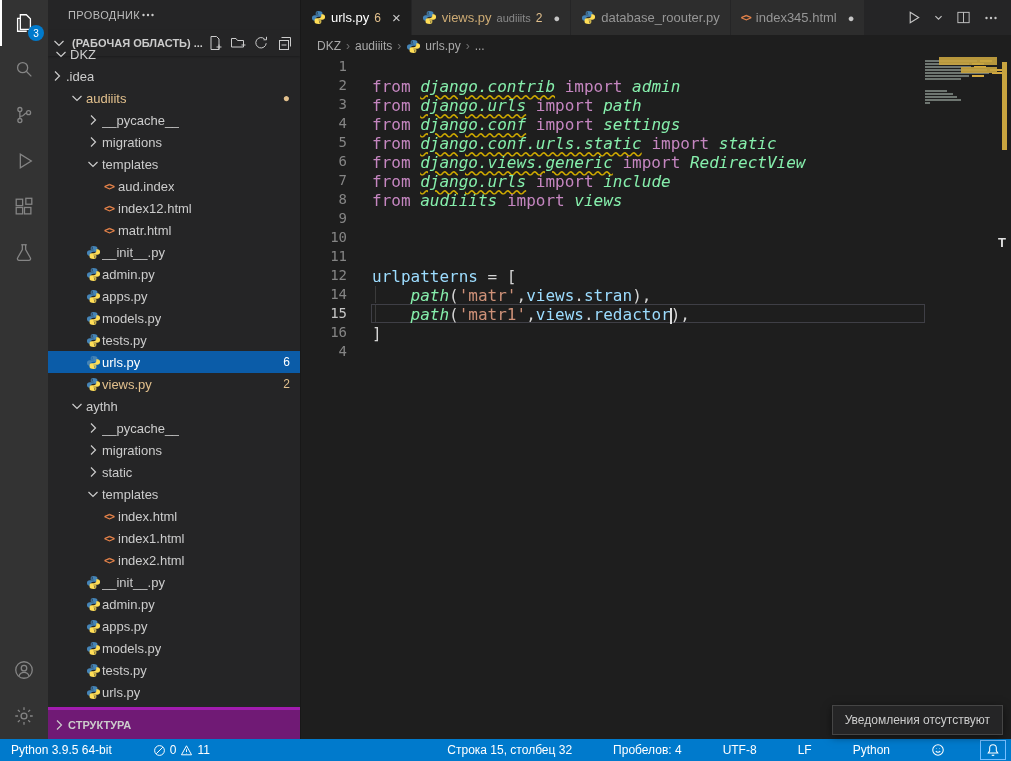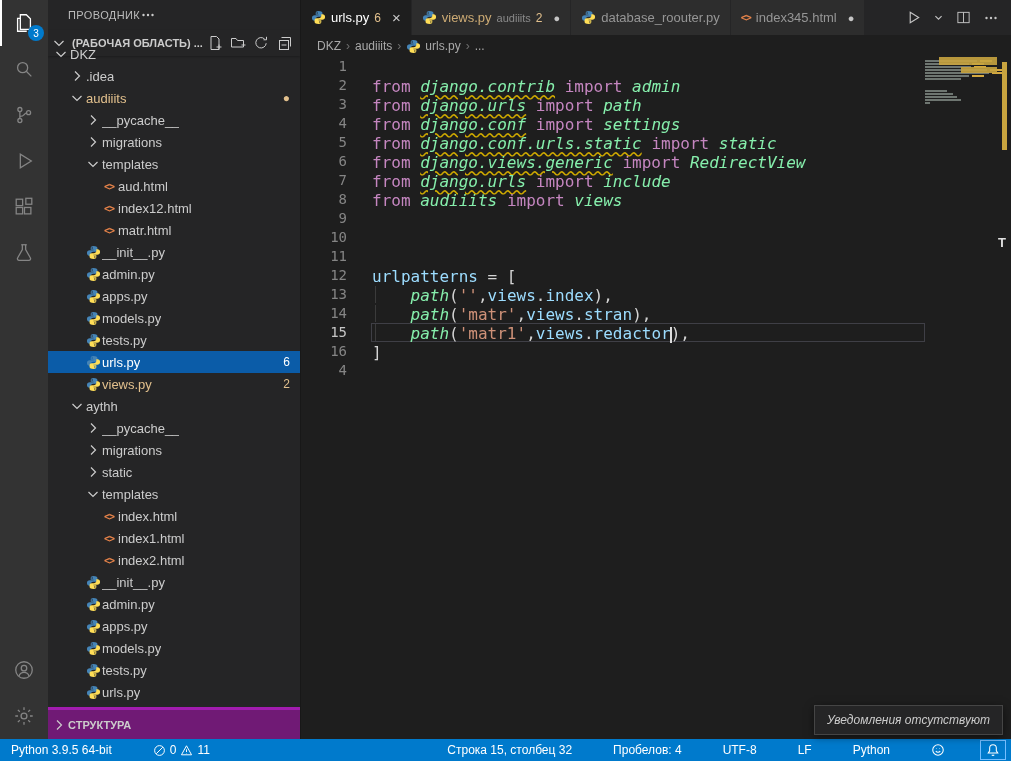--- a/index.html
+++ b/index.html
@@ -72,21 +72,21 @@
 .ruler-warn { position:absolute; top:5px; right:4px; width:5px; height:88px; background:#c8a43f; }
 .ruler-artifact { position:absolute; top:178px; left:1px; color:#e0e0e0; font-family:"Liberation Sans", sans-serif; font-size:13px; font-weight:bold; }
 
 
 .statusbar { height:22px; flex:none; background:#007acc; display:flex; align-items:center; color:#ffffff; font-size:12px; padding:0 4px; }
 .sb-group { display:flex; align-items:center; height:100%;gap:27px; }
 .sb-right { margin-left:auto; }
 .sb-item { display:flex; align-items:center; gap:4px; padding:0 7px; height:100%; cursor:pointer; white-space:nowrap; }
 .sb-item.bell-focus { outline:1px solid #75beff; outline-offset:-2px; }
 
-.toast { position:absolute; right:8px; bottom:26px; background:#252526; border:1px solid #454545; color:#cccccc; font-size:12px; padding:7px 12px; box-shadow:0 2px 8px rgba(0,0,0,.5); z-index:20;font-style:italic; }
+.toast { position:absolute; right:8px; bottom:26px; background:#252526; border:1px solid #454545; color:#cccccc; font-size:12px; padding:7px 12px; box-shadow:0 2px 8px rgba(0,0,0,.5); z-index:20; }
 </style>
 </head>
 <body>
 
 <div class="app">
   <div class="main">
 
     <nav class="activitybar">
       <div id="ab-top">
           <div class="ab-item active">
@@ -212,21 +212,21 @@
       </div>
       <div class="tree" id="tree">
           <div class="row" style="padding-left: 4px;">
             <span class="twisty">
               <svg width="16" height="16" viewBox="0 0 16 16" fill="none" stroke="currentColor" stroke-width="1.2">
                 <path d="M3.5 6l4.5 4.5L12.5 6"></path>
               </svg>
             </span>
             <span class="label">DKZ</span>
           </div>
-          <div class="row" style="padding-left: 20px;">
+          <div class="row" style="">
             <span class="twisty">
               <svg width="16" height="16" viewBox="0 0 16 16" fill="none" stroke="currentColor" stroke-width="1.2">
                 <path d="M6 3.5L10.5 8L6 12.5"></path>
               </svg>
             </span>
             <span class="label">.idea</span>
           </div>
           <div class="row" style="padding-left: 20px;">
             <span class="twisty">
               <svg width="16" height="16" viewBox="0 0 16 16" fill="none" stroke="currentColor" stroke-width="1.2">
@@ -257,21 +257,21 @@
               <svg width="16" height="16" viewBox="0 0 16 16" fill="none" stroke="currentColor" stroke-width="1.2">
                 <path d="M3.5 6l4.5 4.5L12.5 6"></path>
               </svg>
             </span>
             <span class="label">templates</span>
           </div>
           <div class="row" style="padding-left: 52px;">
             <span class="file-icon">
               <span class="html-glyph">&lt;&gt;</span>
             </span>
-            <span class="label">aud.html</span>
+            <span class="label">aud.index</span>
           </div>
           <div class="row" style="padding-left: 52px;">
             <span class="file-icon">
               <span class="html-glyph">&lt;&gt;</span>
             </span>
             <span class="label">index12.html</span>
           </div>
           <div class="row" style="padding-left: 52px;">
             <span class="file-icon">
               <span class="html-glyph">&lt;&gt;</span>
@@ -574,21 +574,20 @@
             <div class="code-line"><span class="ln">3</span><span class="lc"><span class="k">from </span><span class="t wavy">django.urls</span><span class="p"> </span><span class="k">import</span><span class="p"> </span><span class="t">path</span></span></div>
             <div class="code-line"><span class="ln">4</span><span class="lc"><span class="k">from </span><span class="t wavy">django.conf</span><span class="p"> </span><span class="k">import</span><span class="p"> </span><span class="t">settings</span></span></div>
             <div class="code-line"><span class="ln">5</span><span class="lc"><span class="k">from </span><span class="t wavy">django.conf.urls.static</span><span class="p"> </span><span class="k">import</span><span class="p"> </span><span class="t">static</span></span></div>
             <div class="code-line"><span class="ln">6</span><span class="lc"><span class="k">from </span><span class="t wavy">django.views.generic</span><span class="p"> </span><span class="k">import</span><span class="p"> </span><span class="t">RedirectView</span></span></div>
             <div class="code-line"><span class="ln">7</span><span class="lc"><span class="k">from </span><span class="t wavy">django.urls</span><span class="p"> </span><span class="k">import</span><span class="p"> </span><span class="t">include</span></span></div>
             <div class="code-line"><span class="ln">8</span><span class="lc"><span class="k">from </span><span class="t">audiiits</span><span class="p"> </span><span class="k">import</span><span class="p"> </span><span class="t">views</span></span></div>
             <div class="code-line"><span class="ln">9</span><span class="lc"></span></div>
             <div class="code-line"><span class="ln">10</span><span class="lc"></span></div>
             <div class="code-line"><span class="ln">11</span><span class="lc"></span></div>
             <div class="code-line"><span class="ln">12</span><span class="lc"><span class="v">urlpatterns</span><span class="p"> = [</span></span></div>
-            <div class="code-line"><span class="ln">13</span><span class="lc"><span class="guide"></span><span class="p">    </span><span class="t">path</span><span class="p">(</span><span class="s">''</span><span class="p">,</span><span class="v">views</span><span class="p">.</span><span class="v">index</span><span class="p">),</span></span></div>
             <div class="code-line"><span class="ln">14</span><span class="lc"><span class="guide"></span><span class="p">    </span><span class="t">path</span><span class="p">(</span><span class="s">'matr'</span><span class="p">,</span><span class="v">views</span><span class="p">.</span><span class="v">stran</span><span class="p">),</span></span></div>
             <div class="code-line current"><span class="ln">15</span><span class="lc"><span class="guide"></span><span class="p">    </span><span class="t">path</span><span class="p">(</span><span class="s">'matr1'</span><span class="p">,</span><span class="v">views</span><span class="p">.</span><span class="v">redactor</span><span class="caret"></span><span class="p">),</span></span></div>
             <div class="code-line"><span class="ln">16</span><span class="lc"><span class="p">]</span></span></div>
             <div class="code-line"><span class="ln">4</span><span class="lc"></span></div>
           </div>
         <div class="minimap" id="minimap">
             <div class="mini-line mini-warn" style="top: 3px; width: 52px;"></div>
             <div class="mini-line mini-warn" style="top: 6px; width: 44px;"></div>
             <div class="mini-line mini-warn" style="top: 9px; width: 46px;"></div>
             <div class="mini-line mini-warn" style="top: 12px; width: 62px;"></div>

